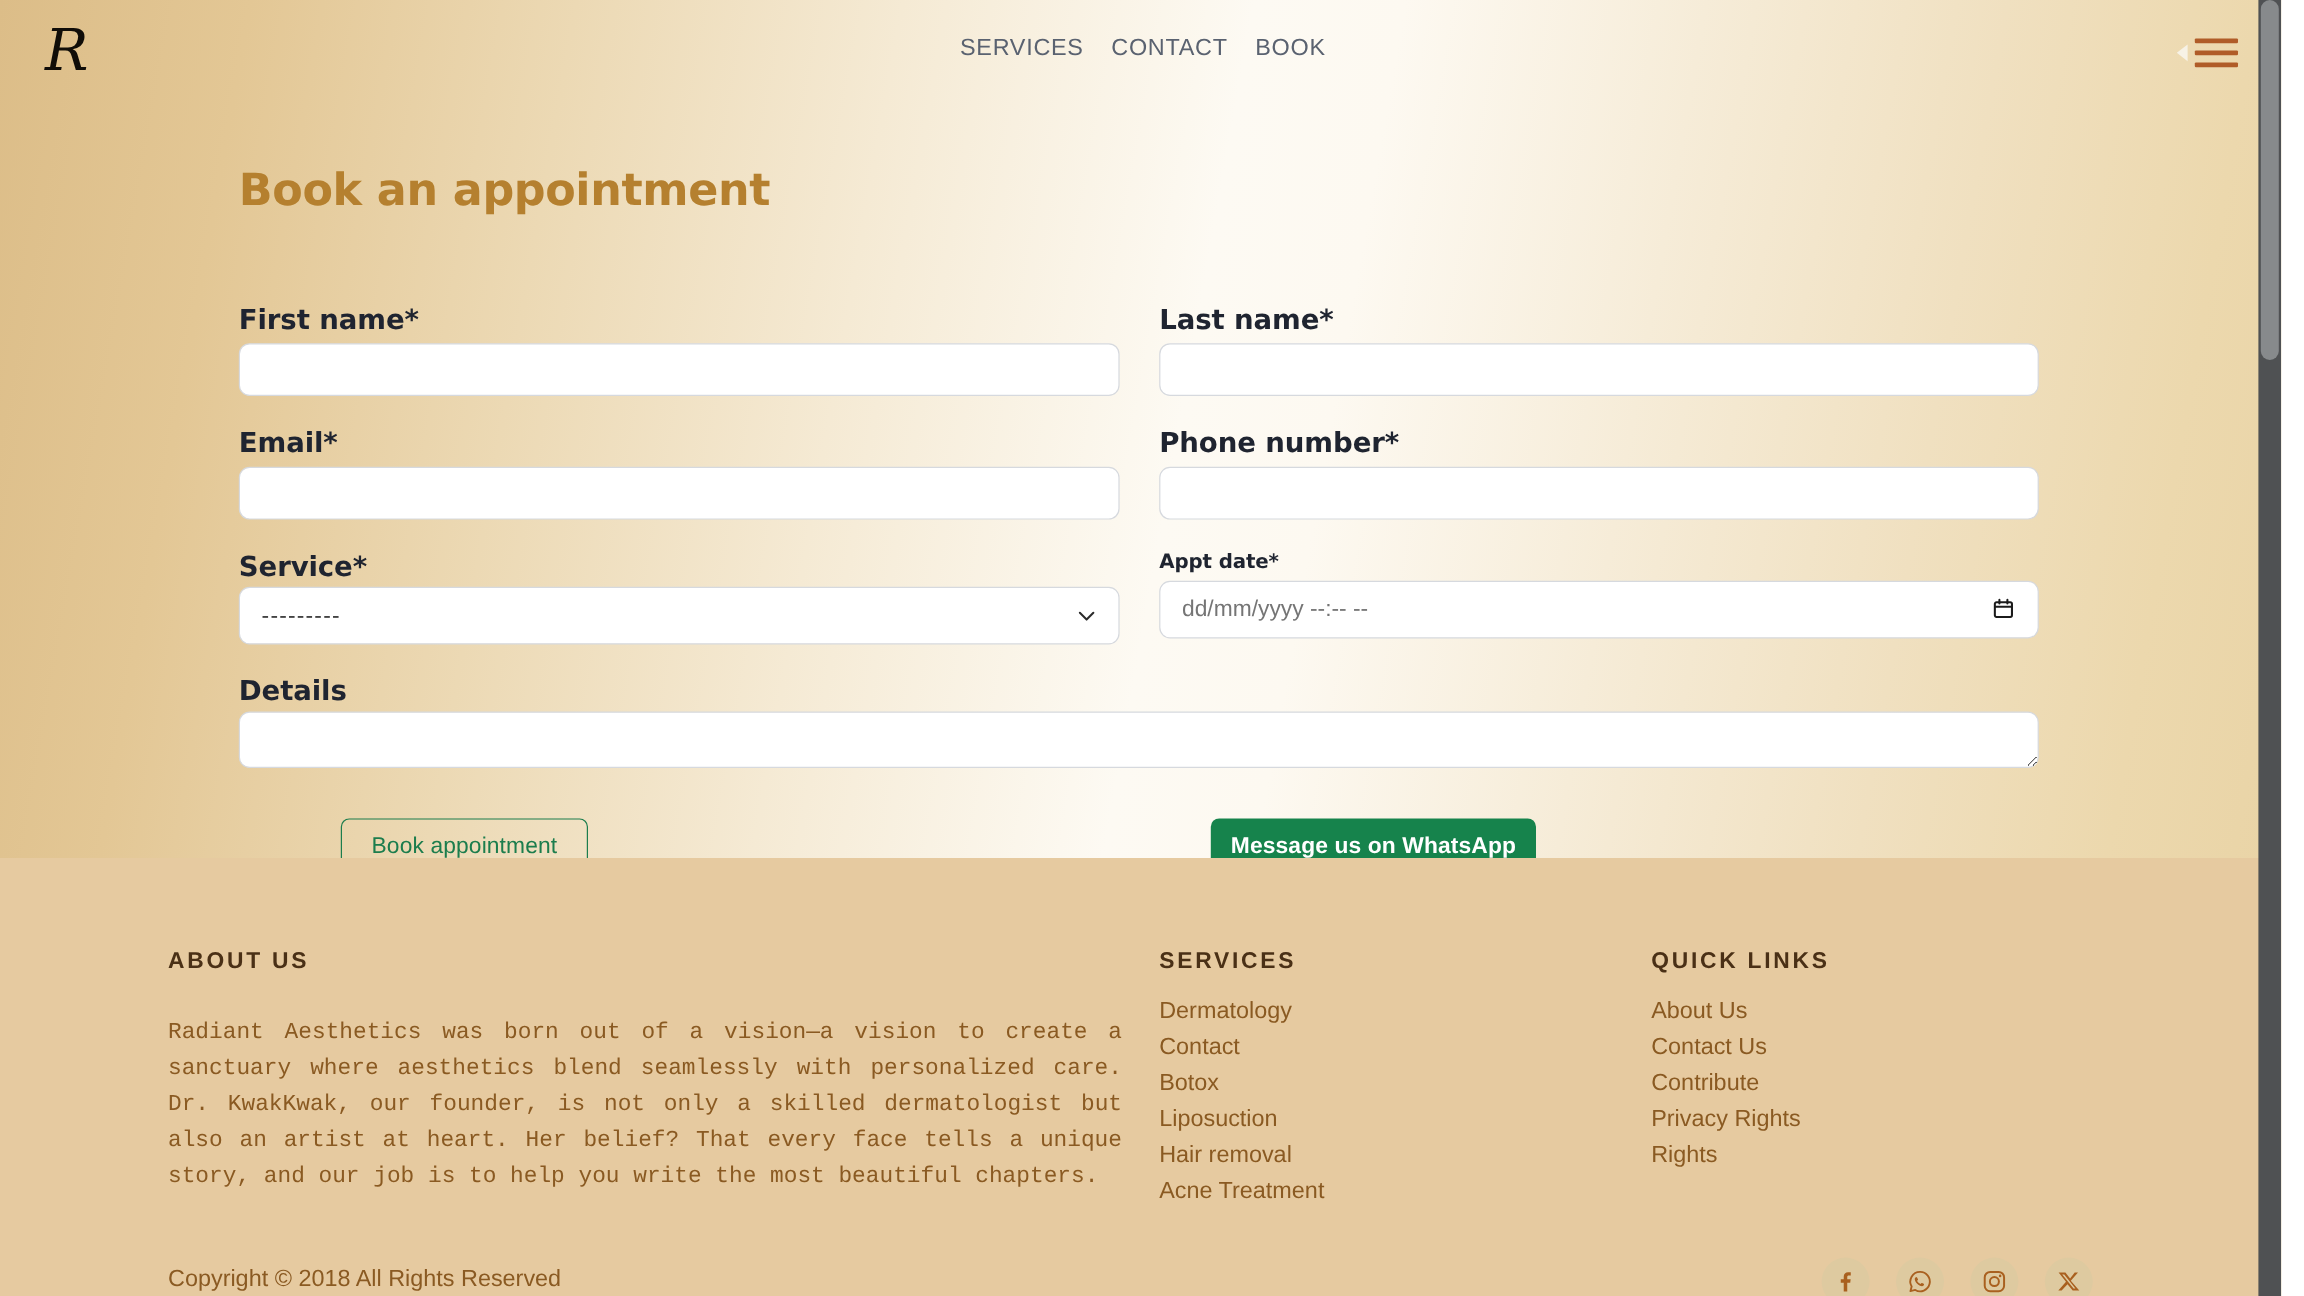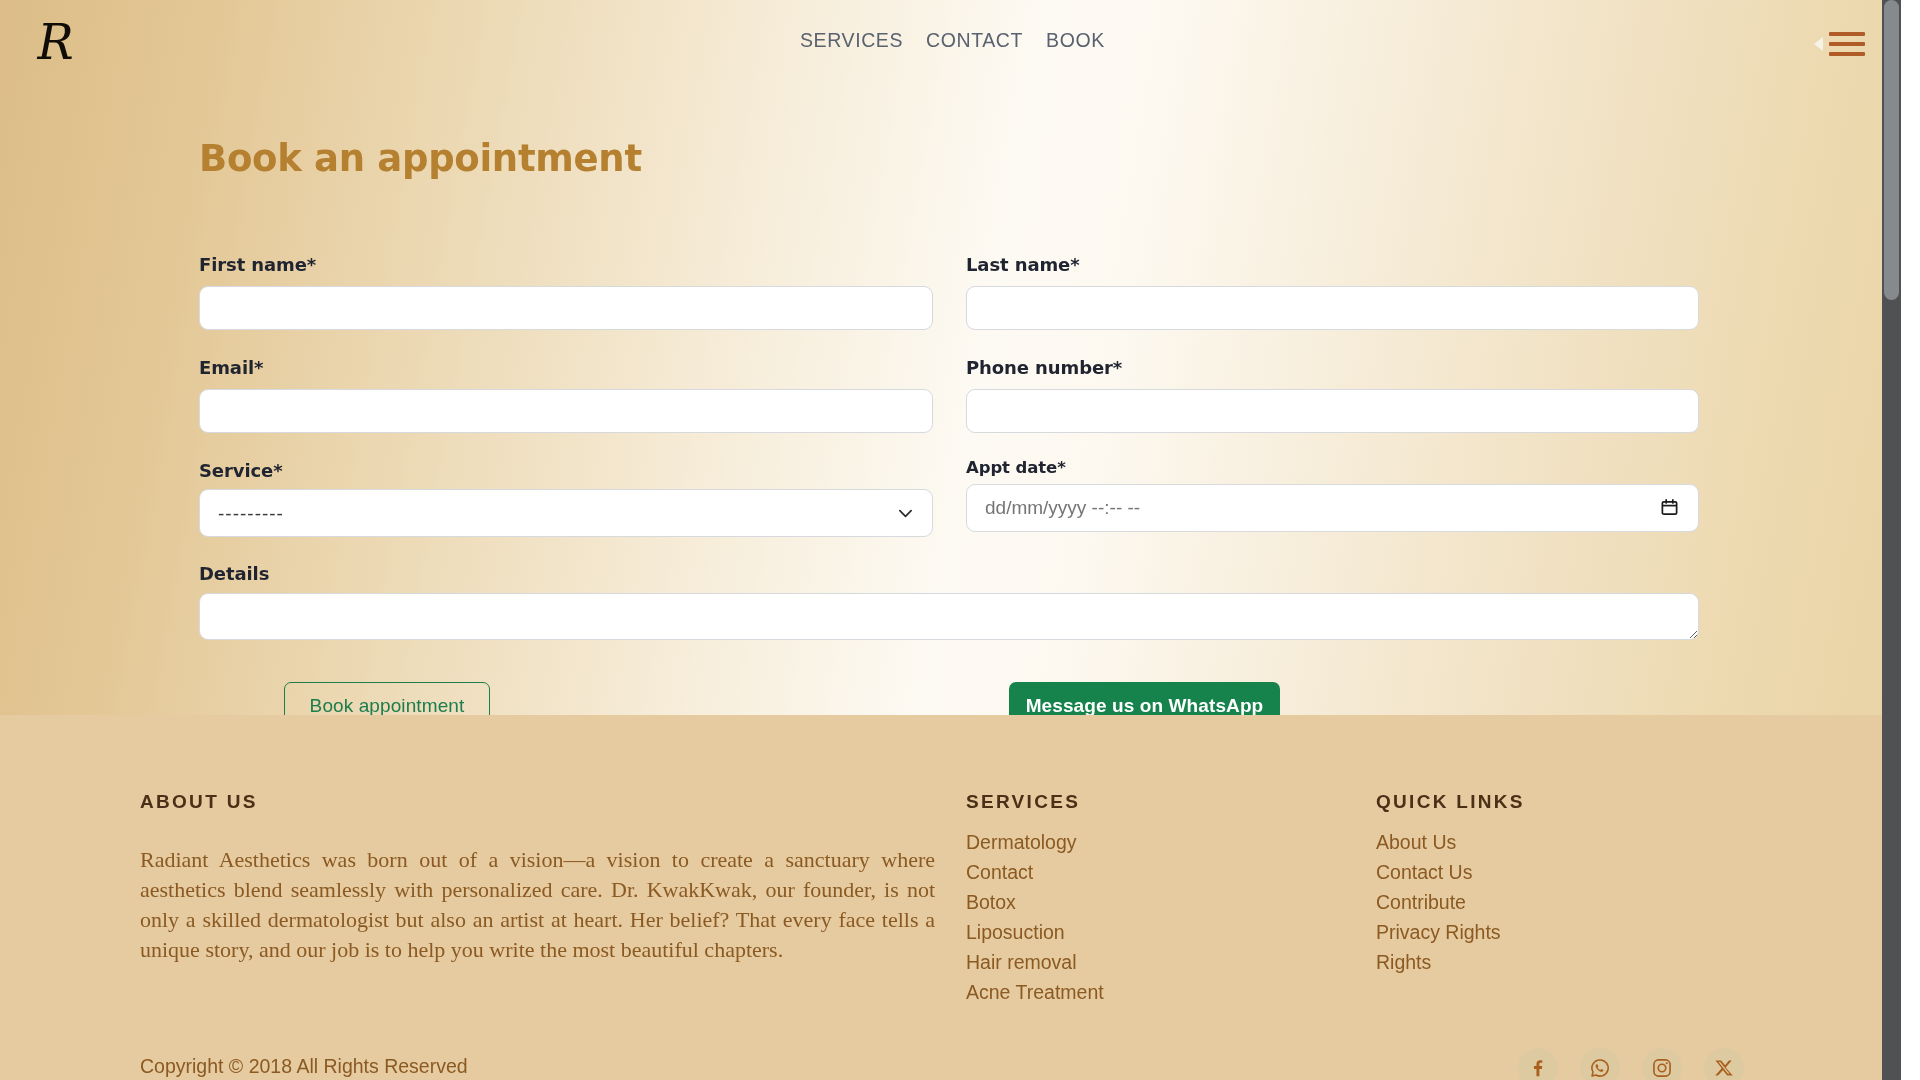--- a/index.html
+++ b/index.html
@@ -124,21 +124,21 @@
     font-family: "DejaVu Sans", sans-serif;
     font-size: 37px;
     font-weight: 700;
     color: #b5802f;
     letter-spacing: -0.3px;
   }
 
   .field-label {
     position: absolute;
     font-family: "DejaVu Sans", sans-serif;
-    font-size: 18px;
+    font-size: 23px;
     font-weight: 700;
     color: #1f2430;
     letter-spacing: -0.1px;
   }
   .text-input {
     position: absolute;
     background: #ffffff;
     border: 1px solid #d6d9de;
     border-radius: 9px;
     height: 44px;
@@ -262,22 +262,22 @@
     font-family: "Liberation Sans", sans-serif;
     font-size: 19px;
     font-weight: 700;
     letter-spacing: 2.3px;
     color: #4a3016;
   }
   #about-text {
     position: absolute;
     left: 140px; top: 102px;
     width: 795px;
-    font-family: Liberation Serif, serif;
-    font-size: 22px;
+    font-family: Liberation Mono, monospace;
+    font-size: 19px;
     line-height: 30px;
     color: #8a5a22;
     text-align: justify;
     margin-top: 28px;
   }
   .footer-link {
     position: absolute;
     font-family: "Liberation Sans", sans-serif;
     font-size: 19.5px;
     color: #8a5a22;

